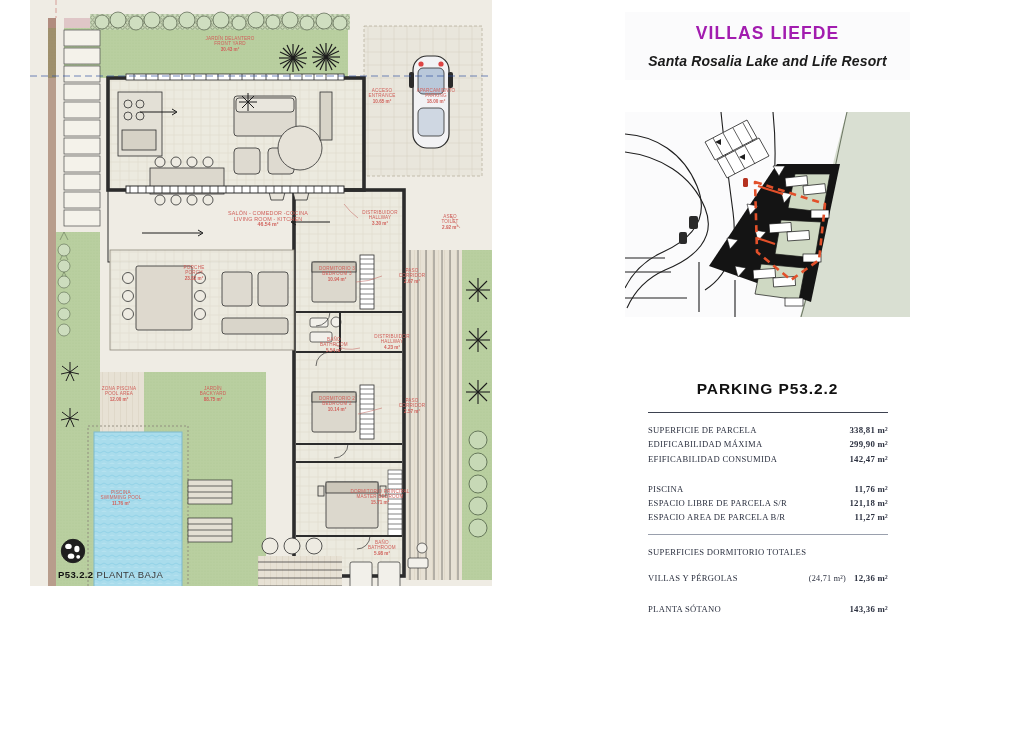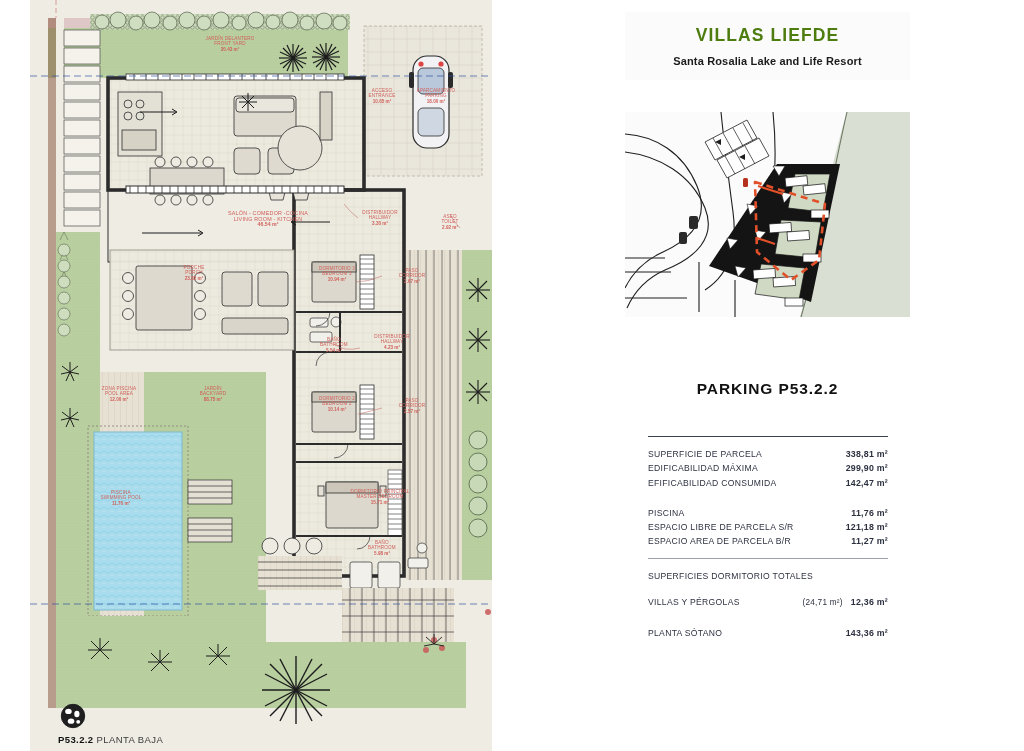--- a/index.html
+++ b/index.html
@@ -8,21 +8,21 @@
     margin: 0; padding: 0;
     width: 1024px; height: 751px;
     background: #ffffff;
     font-family: "Liberation Sans", sans-serif;
     overflow: hidden;
   }
   #page { position: relative; width: 1024px; height: 751px; background: #fff; }
 
   
   #plan-panel {
-    position: absolute; left: 30px; top: 0; width: 462px; height: 751px;
+    position: absolute; left: 30px; top: 0; width: 462px; height: 586px;
     background: #efece4; overflow: hidden;
   }
   .plan-svg { position: absolute; left: 0; top: 0; }
 
   
   .rlabel {
     position: absolute; text-align: center; line-height: 1.12;
     color: #d0605a; pointer-events: none; white-space: nowrap;
   }
   .rlabel .es { font-size: 4.6px; letter-spacing: .2px; display:block; }
@@ -41,39 +41,39 @@
 
   
   #right-col { position: absolute; left: 620px; top: 0; width: 380px; height: 751px; }
 
   #title-card {
     position: absolute; left: 5px; top: 12px; width: 285px; height: 68px;
     background: #fbfbfc; display: flex; flex-direction: column;
     align-items: center; justify-content: center;
   }
   #title-main {
-    font-size: 17.5px; font-weight: bold; color: #4d7c0f; letter-spacing: 1.1px;
+    font-size: 17.5px; font-weight: bold; color: #a21caf; letter-spacing: 1.1px;
   }
   #title-sub {
-    font-size: 11px; font-weight: bold; color: #1b1b1b;
-    letter-spacing: .15px; margin-top: 9px;
+    font-size: 14px; font-weight: bold; color: #1b1b1b;
+    letter-spacing: .15px; margin-top: 9px; font-style: italic;
   }
 
   #site-map {
     position: absolute; left: 5px; top: 112px; width: 285px; height: 205px;
     background: #fbfbfc; overflow: hidden;
   }
 
   #parcel-title {
     position: absolute; left: 5px; top: 380px; width: 285px;
     text-align: center; font-size: 15.5px; font-weight: bold;
     color: #111; letter-spacing: .9px;
   }
 
-  #spec-table { position: absolute; left: 28px; top: 436px; width: 240px; }
+  #spec-table { position: absolute; left: 28px; top: 412px; width: 240px; font-family: Liberation Serif, serif; }
   .hr { height: 1px; background: #3d4250; width: 240px; }
   .hr.light { background: #9aa0ad; height: 1px; }
   .spec-row {
     display: flex; align-items: baseline; justify-content: space-between;
     font-size: 8.6px; color: #2c3140; letter-spacing: .25px;
     padding: 4.2px 0 0 0;
   }
   .spec-row .lbl { letter-spacing: .3px; }
   .spec-row .val { font-weight: bold; font-size: 8.8px; white-space: nowrap; }
   .spec-row .paren { font-size: 8.2px; font-weight: normal; margin-right: 8px; margin-left: 27px; }

